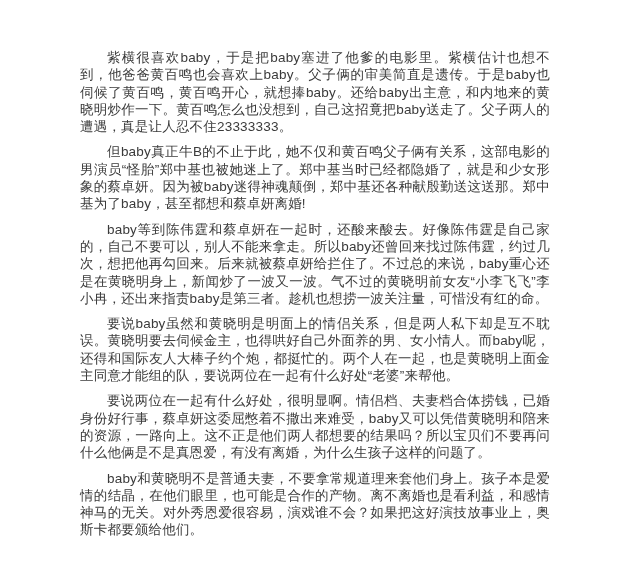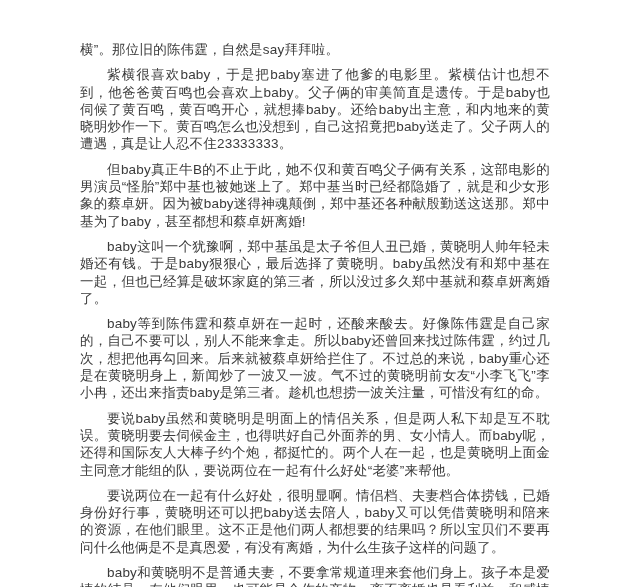--- a/index.html
+++ b/index.html
@@ -41,22 +41,20 @@
   .text-block p.indent {
     text-indent: 2em;
     margin-top: 8px;
   }
 </style>
 </head>
 <body style="background: rgb(255, 255, 255);">
 
 <div class="page">
   <div class="text-block" id="text-block" style="color: rgb(58, 58, 58);">
-      <p>横”。那位旧的陈伟霆，自然是say拜拜啦。</p>
       <p class="indent">紫横很喜欢baby，于是把baby塞进了他爹的电影里。紫横估计也想不到，他爸爸黄百鸣也会喜欢上baby。父子俩的审美简直是遗传。于是baby也伺候了黄百鸣，黄百鸣开心，就想捧baby。还给baby出主意，和内地来的黄晓明炒作一下。黄百鸣怎么也没想到，自己这招竟把baby送走了。父子两人的遭遇，真是让人忍不住23333333。</p>
       <p class="indent">但baby真正牛B的不止于此，她不仅和黄百鸣父子俩有关系，这部电影的男演员“怪胎”郑中基也被她迷上了。郑中基当时已经都隐婚了，就是和少女形象的蔡卓妍。因为被baby迷得神魂颠倒，郑中基还各种献殷勤送这送那。郑中基为了baby，甚至都想和蔡卓妍离婚!</p>
-      <p class="indent">baby这叫一个犹豫啊，郑中基虽是太子爷但人丑已婚，黄晓明人帅年轻未婚还有钱。于是baby狠狠心，最后选择了黄晓明。baby虽然没有和郑中基在一起，但也已经算是破坏家庭的第三者，所以没过多久郑中基就和蔡卓妍离婚了。</p>
       <p class="indent">baby等到陈伟霆和蔡卓妍在一起时，还酸来酸去。好像陈伟霆是自己家的，自己不要可以，别人不能来拿走。所以baby还曾回来找过陈伟霆，约过几次，想把他再勾回来。后来就被蔡卓妍给拦住了。不过总的来说，baby重心还是在黄晓明身上，新闻炒了一波又一波。气不过的黄晓明前女友“小李飞飞”李小冉，还出来指责baby是第三者。趁机也想捞一波关注量，可惜没有红的命。</p>
       <p class="indent">要说baby虽然和黄晓明是明面上的情侣关系，但是两人私下却是互不耽误。黄晓明要去伺候金主，也得哄好自己外面养的男、女小情人。而baby呢，还得和国际友人大棒子约个炮，都挺忙的。两个人在一起，也是黄晓明上面金主同意才能组的队，要说两位在一起有什么好处“老婆”来帮他。</p>
-      <p class="indent">要说两位在一起有什么好处，很明显啊。情侣档、夫妻档合体捞钱，已婚身份好行事，黄晓明还可以把baby送去陪人，baby又可以凭借黄晓明和陪来的资源，在他们眼里。这不正是他们两人都想要的结果吗？所以宝贝们不要再问什么他俩是不是真恩爱，有没有离婚，为什么生孩子这样的问题了。</p>
+      <p class="indent">要说两位在一起有什么好处，很明显啊。情侣档、夫妻档合体捞钱，已婚身份好行事，蔡卓妍这委屈憋着不撒出来难受，baby又可以凭借黄晓明和陪来的资源，一路向上。这不正是他们两人都想要的结果吗？所以宝贝们不要再问什么他俩是不是真恩爱，有没有离婚，为什么生孩子这样的问题了。</p>
       <p class="indent">baby和黄晓明不是普通夫妻，不要拿常规道理来套他们身上。孩子本是爱情的结晶，在他们眼里，也可能是合作的产物。离不离婚也是看利益，和感情神马的无关。对外秀恩爱很容易，演戏谁不会？如果把这好演技放事业上，奥斯卡都要颁给他们。</p>
     </div>
 </div>
 
 </body></html>

